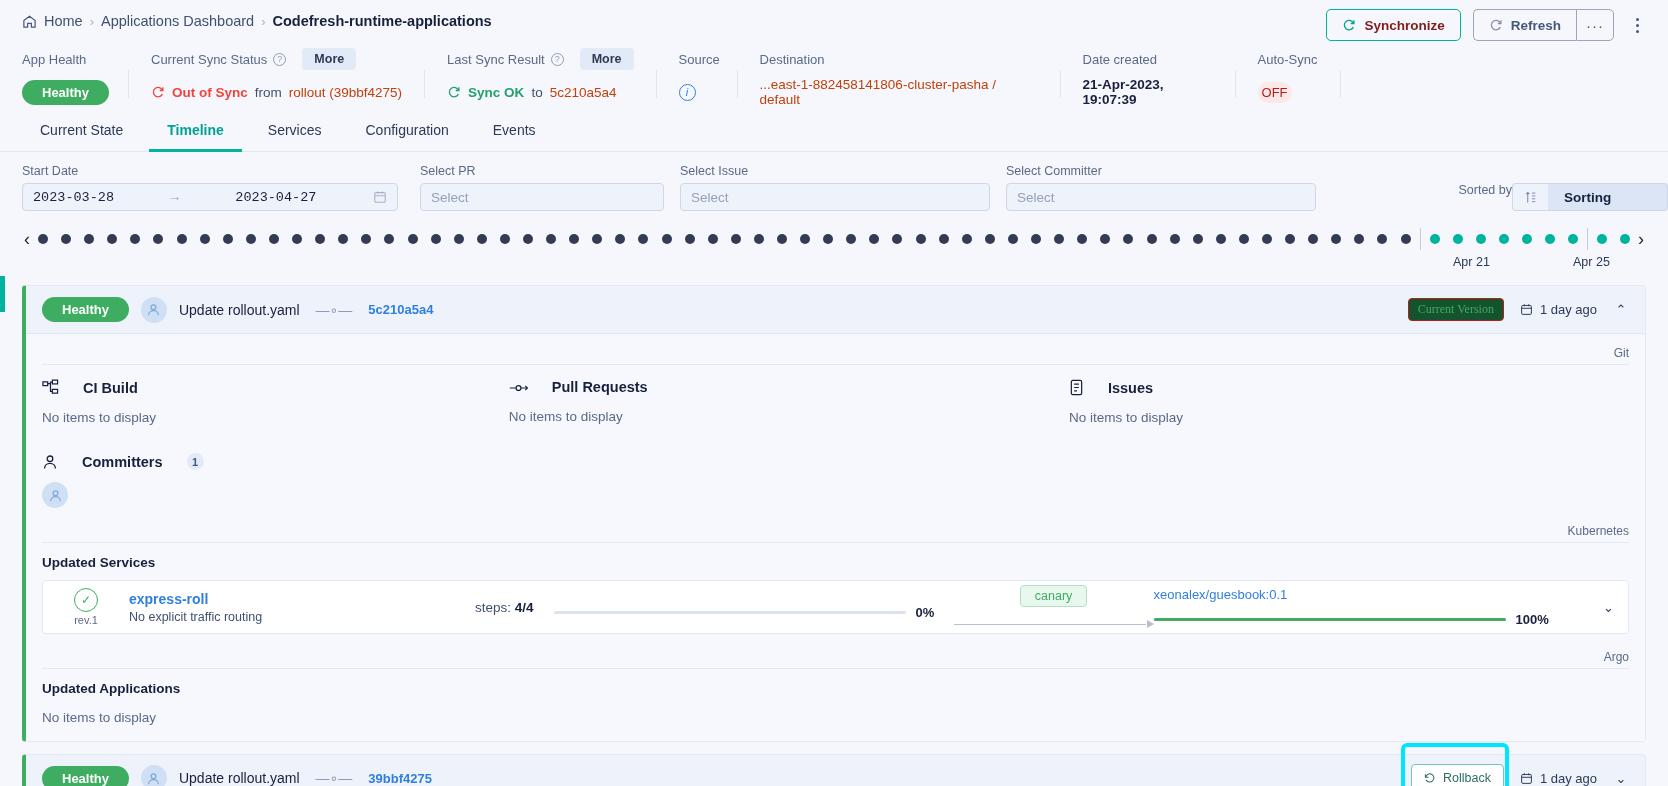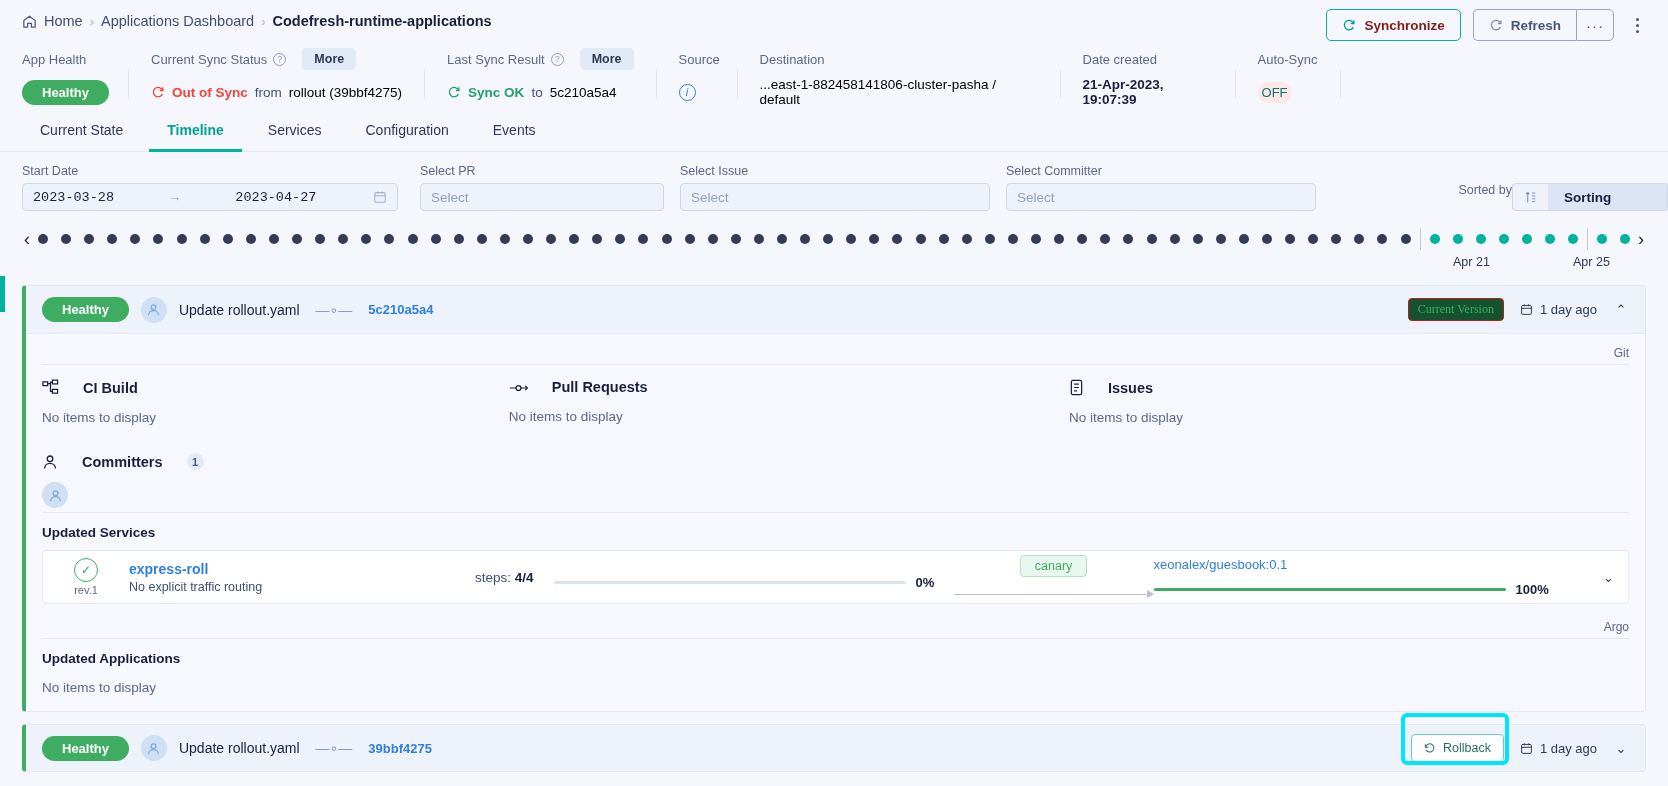--- a/index.html
+++ b/index.html
@@ -71,24 +71,24 @@
   .more-chip {
     background:#e3eaf7; color:#2c3a57; font-size:12.5px; font-weight:bold;
     border-radius:4px; padding:4px 12px; margin-left:10px; cursor:pointer;
   }
   .q-ico {
     width:13px; height:13px; border-radius:50%; border:1.2px solid #8e9cb5;
     font-size:9px; line-height:11px; text-align:center; color:#8e9cb5;
   }
   .outofsync { color:#f0453c; font-weight:bold; font-size:13.5px; }
   .muted { color:#3f5070; font-size:13.5px; }
-  .lnk { color:#000000; font-size:13.5px; }
+  .lnk { color:#c2410c; font-size:13.5px; }
   .syncok { color:#23a06c; font-weight:bold; font-size:13.5px; }
   .val-bold { font-weight:bold; font-size:13.5px; color:#17203c; }
-  .off-chip { background:#fde8e8; color:#0f766e; font-size:13px; padding:3px 4px; border-radius:10px; }
+  .off-chip { background:#fde8e8; color:#b91c1c; font-size:13px; padding:3px 4px; border-radius:10px; }
   .info-ico {
     width:17px; height:17px; border-radius:50%; border:1.3px solid #2f7fe0;
     color:#2f7fe0; font-size:11px; line-height:15px; text-align:center; font-style:italic;
   }
   .spin { width:14px; height:14px; display:block; }
 
   
   .tabs-wrap { position:relative; margin-top:6px; }
   .tabs { display:flex; gap:8px; padding:0 22px; border-bottom:1px solid #e2e7f1; }
   .tab {
@@ -663,20 +663,21 @@
           <span class="count-badge">1</span>
         </div>
         <div class="committer-av">
           <svg width="15" height="15" viewBox="0 0 16 16" fill="none" stroke="#7fa8d8" stroke-width="1.3">
             <circle cx="8" cy="5.6" r="2.6"></circle>
               <path d="M2.8 14c0-3 2.3-4.7 5.2-4.7S13.2 11 13.2 14"></path>
           </svg>
         </div>
       </div>
 
+      <div class="section-tag" style="margin-top:10px">Kubernetes</div>
       <div class="rule"></div>
 
       <div class="sub-hd">Updated Services</div>
 
       <div class="svc-row">
         <div class="svc-ident">
           <div class="svc-check">✓</div>
           <div class="rev">rev.1</div>
         </div>
         <div class="svc-namecol">

